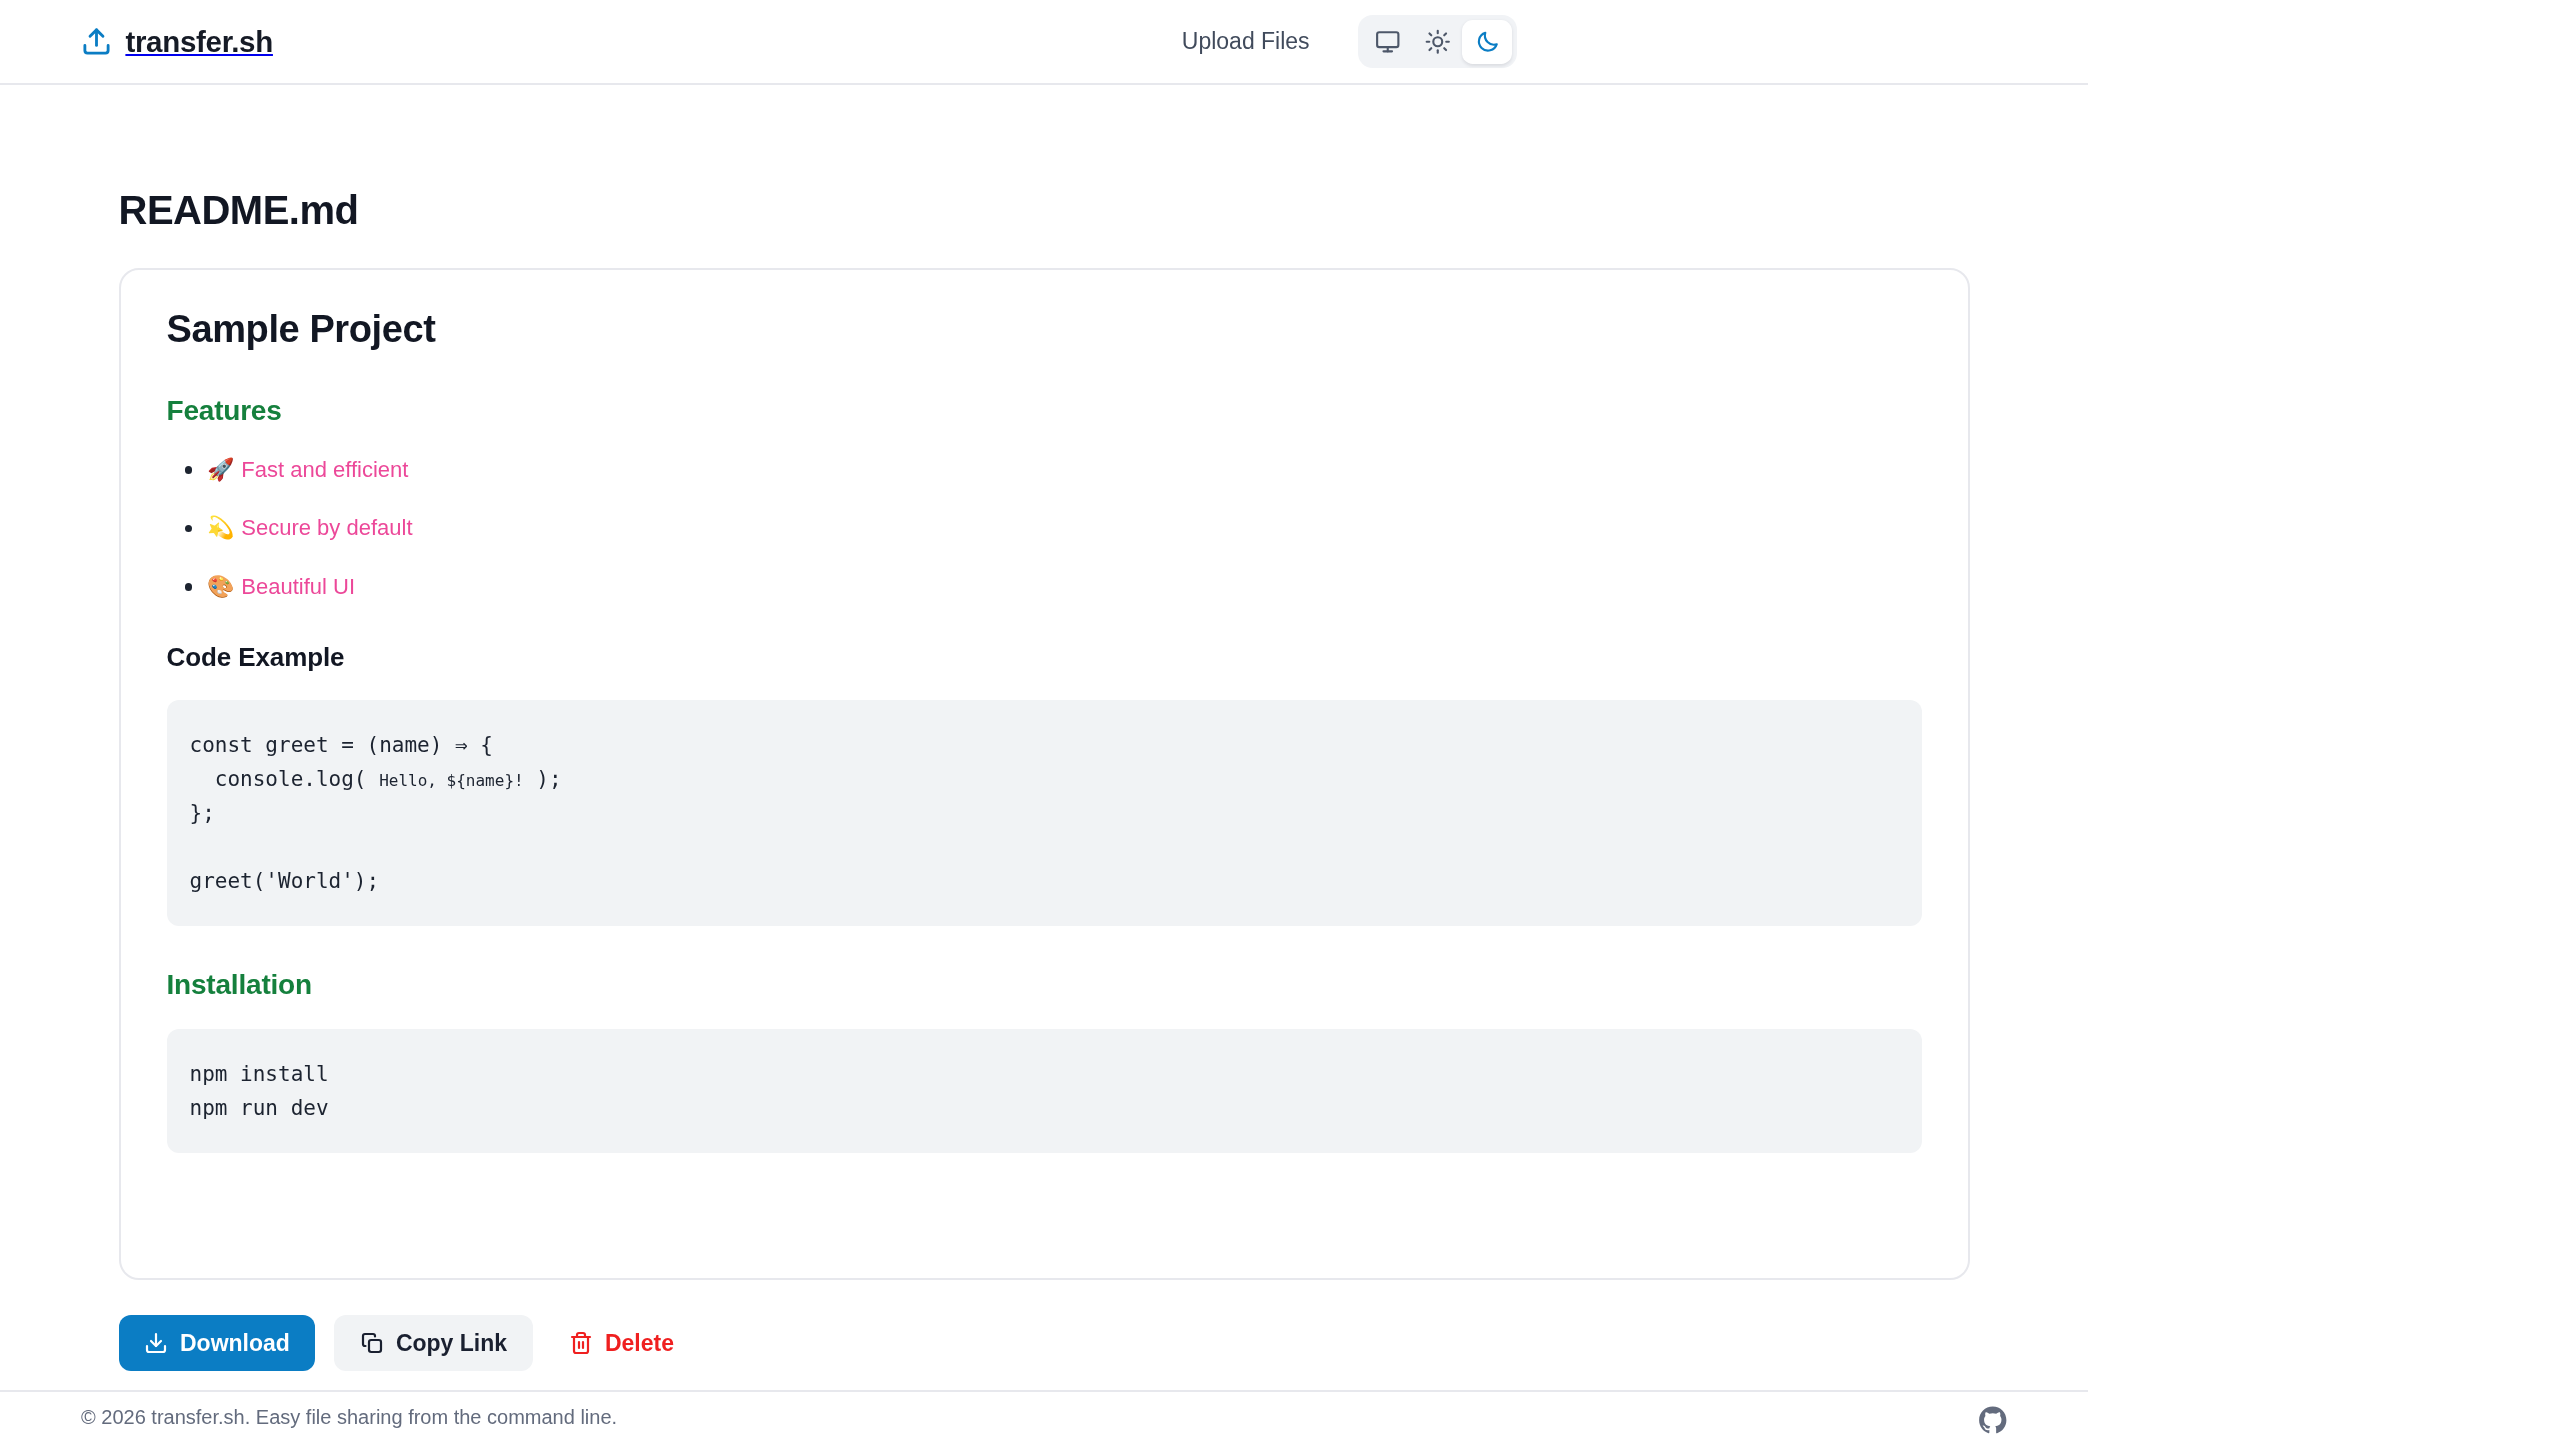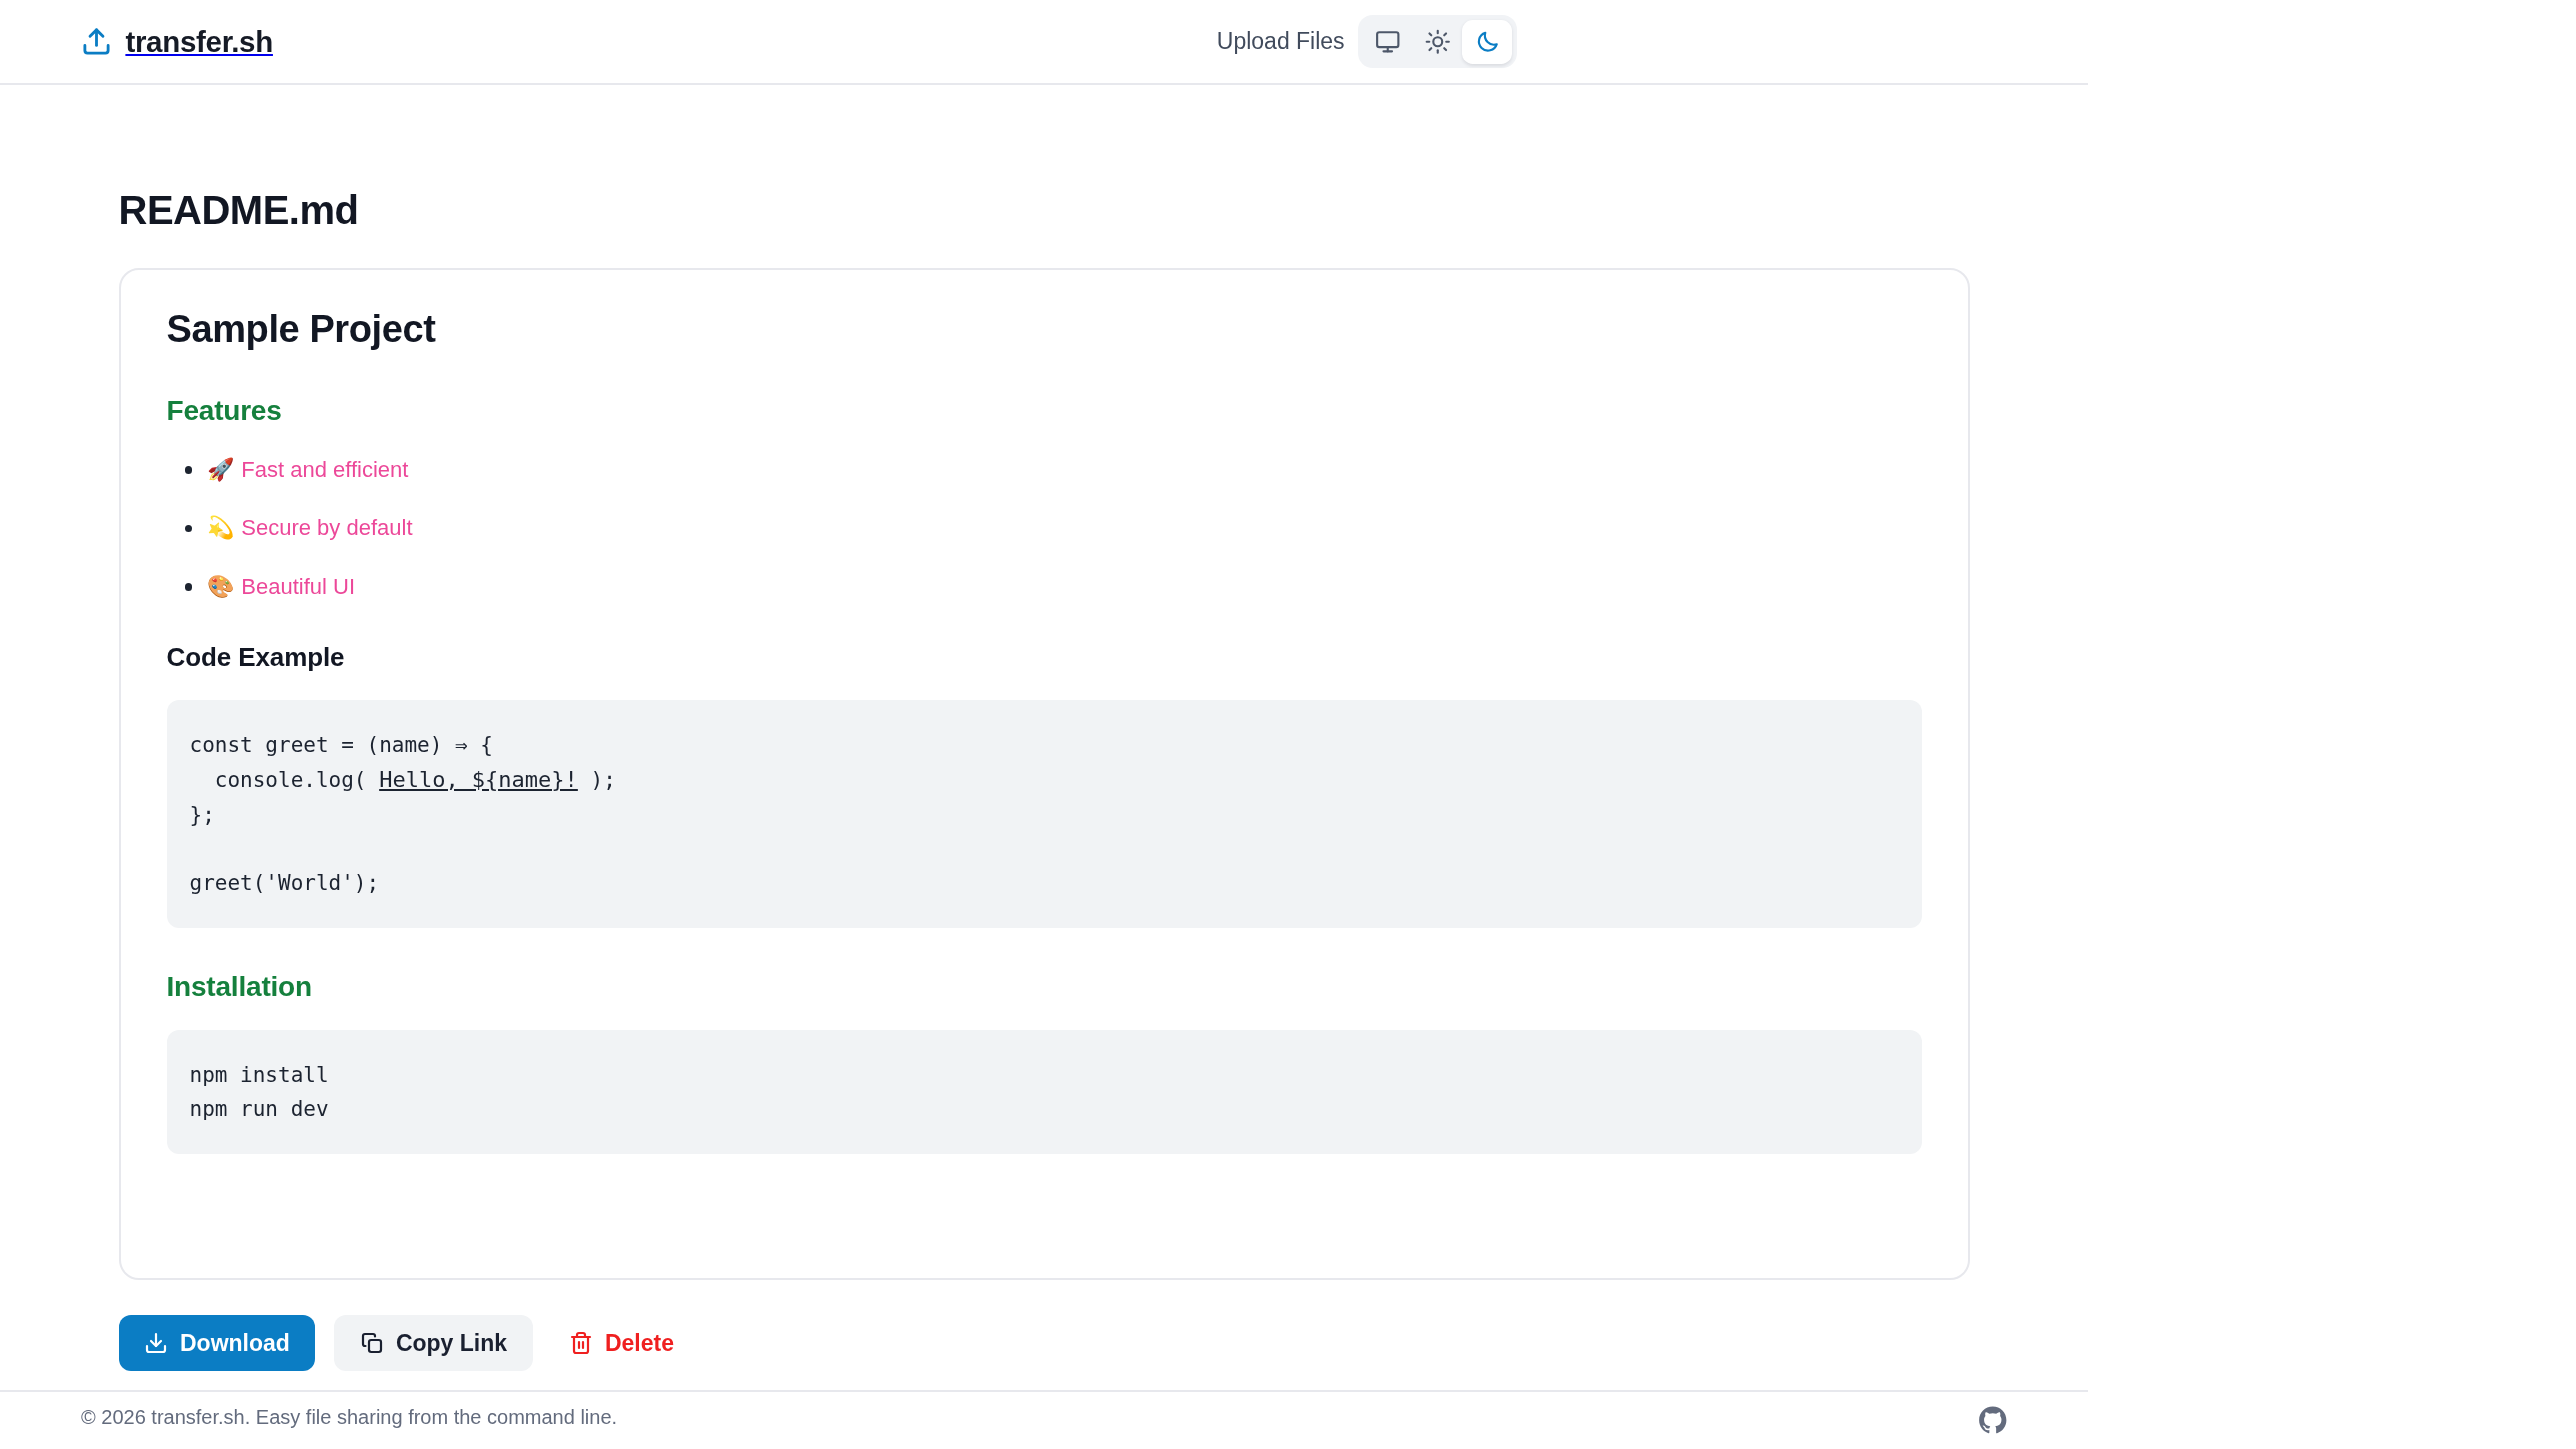--- a/index.html
+++ b/index.html
@@ -35,21 +35,21 @@
     background:var(--bg);
   }
   .header-inner{
     width:100%;max-width:2469px;margin:0 auto;
     display:flex;align-items:center;justify-content:space-between;
     padding:0 517px 0 27px;
   }
   .brand{display:flex;align-items:center;gap:13.4px;}
   .brand-icon{width:31px;height:31px;display:block;color:var(--accent);flex:0 0 auto;}
   .brand-name{font-size:29.5px;font-weight:700;letter-spacing:-0.3px;color:var(--text);}
-  .header-right{display:flex;align-items:center;gap:13px;}
+  .header-right{display:flex;align-items:center;gap:48px;}
   .nav-link{
     font-size:23px;color:#414b5c;text-decoration:none;font-weight:400;
     white-space:nowrap;
   }
   .theme-group{
     display:flex;align-items:center;gap:0;
     background:#f1f3f6;border-radius:14.8px;padding:4.7px;
   }
   .theme-btn{
     width:50px;height:44px;border:0;background:transparent;border-radius:10.7px;
@@ -101,21 +101,21 @@
     width:7.4px;height:7.4px;border-radius:50%;background:#1d2430;
   }
   .md li .emoji{font-family:"DejaVu Sans",sans-serif;margin-right:6.7px;}
   .md pre{
     margin-top:27px;background:var(--code-bg);border-radius:12px;
     padding:28px 23px;
     font-family:"DejaVu Sans Mono","Liberation Mono",monospace;
     font-size:21px;line-height:1.62;color:#1c2330;
     white-space:pre;overflow:hidden;
   }
-  .md pre .tpl{font-size:22px;text-decoration:underline;}
+  .md pre .tpl{font-size:16px;}
   .md blockquote{
     margin-top:31px;border-left:6px solid #ccd1da;padding-left:23px;
     font-size:22px;line-height:1.5;color:#1d2430;font-style:italic;
   }
 
   
   .actions{
     display:flex;align-items:center;gap:19px;
     margin-top:35px;
   }

